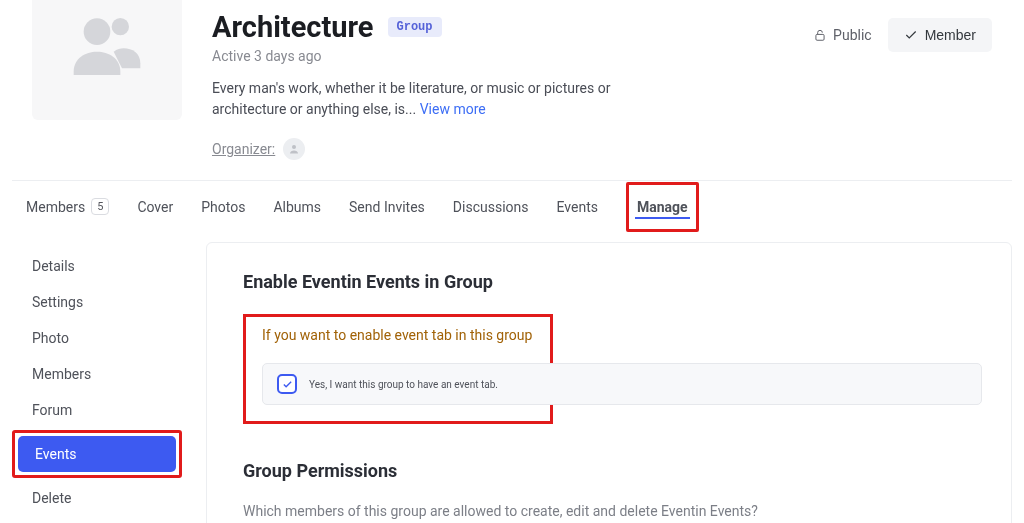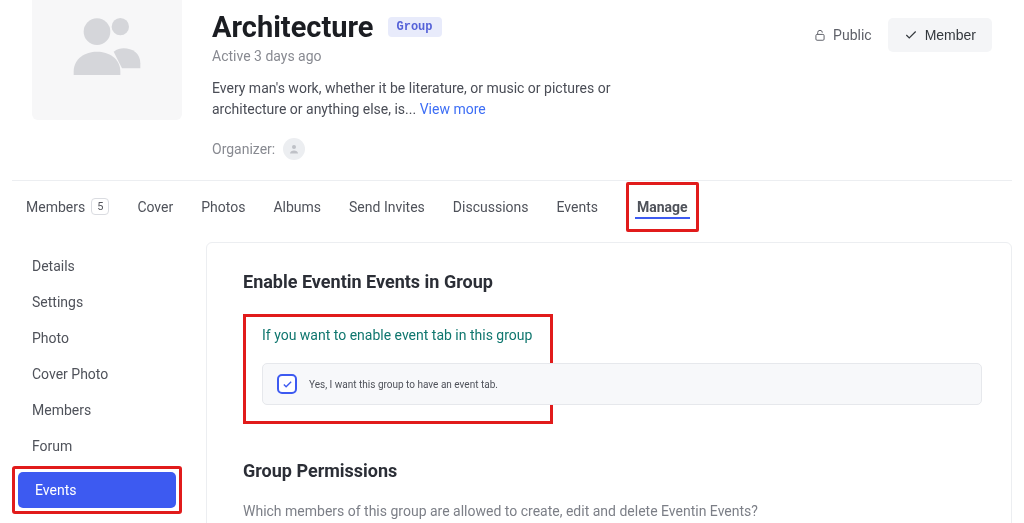--- a/index.html
+++ b/index.html
@@ -36,21 +36,21 @@
   .title-row { display: flex; align-items: center; gap: 14px; }
   .group-title { font-size: 29px; font-weight: 700; color: #1b1d22; }
   .group-badge {
     background: #e8ebfb; color: #5562d8;
     font-size: 12px; font-weight: 600;
     padding: 3px 9px; border-radius: 4px; font-family: Liberation Mono, monospace;
   }
   .activity { color: #888a91; font-size: 14px; margin-top: 4px; }
   .description { color: #4a4d56; font-size: 14px; margin-top: 14px; max-width: 440px; line-height: 1.5; }
   .view-more { color: #3d6ef5; cursor: pointer; }
-  .organizer-row { display: flex; align-items: center; gap: 8px; margin-top: 18px; color: #888a91; font-size: 14px; }
+  .organizer-row { display: flex; align-items: center; gap: 8px; margin-top: 18px; color: #888a91; font-size: 14px; text-decoration: underline; }
   .organizer-avatar {
     width: 22px; height: 22px; border-radius: 50%;
     background: #eceef1; display: flex; align-items: center; justify-content: center;
   }
   .organizer-avatar svg { width: 12px; height: 12px; fill: #bfc1c7; }
   .header-actions { display: flex; align-items: center; gap: 16px; position: absolute; right: 20px; top: 18px; }
   .privacy { display: flex; align-items: center; gap: 6px; color: #5f6169; font-size: 14px; }
   .privacy svg { width: 14px; height: 14px; stroke: #5f6169; fill: none; stroke-width: 1.7; }
   .member-btn {
     background: #f4f5f7; border: none; border-radius: 5px;
@@ -87,21 +87,21 @@
   .side-item.events-wrap {
     border: 3px solid #e11b1b; padding: 3px; border-radius: 3px; margin: 2px 0;
   }
   .side-item-inner-events {
     background: #3d5af1; color: #fff; border-radius: 5px; padding: 10px 17px; font-size: 14px;
   }
 
   .content { flex: 1; border: 1px solid #eceef1; border-radius: 6px; padding: 28px 36px; }
   .section-title { font-size: 18px; font-weight: 700; color: #2b2e36; margin-bottom: 22px; }
   .enable-wrap { border: 3px solid #e11b1b; padding: 10px 16px 16px 16px; max-width: 310px; margin-bottom: 36px; }
-  .enable-hint { color: #0f766e; font-size: 14px; margin-bottom: 20px; }
+  .enable-hint { color: #a16207; font-size: 14px; margin-bottom: 20px; }
   .checkbox-row-outer { }
   .checkbox-row {
     background: #f7f8fa; border: 1px solid #e6e8ec; border-radius: 5px;
     padding: 10px 14px; display: flex; align-items: center; gap: 12px;
     width: 720px;
   }
   .chk {
     width: 20px; height: 20px; border: 2px solid #3d5af1; border-radius: 5px;
     display: flex; align-items: center; justify-content: center;
     background: #fff;
@@ -178,21 +178,20 @@
         <div class="tab active" style="padding:10px 2px;">Manage</div>
       </div>
     </div>
   </div>
 
   <div class="body-row">
     <div class="sidebar">
       <div class="side-item">Details</div>
       <div class="side-item">Settings</div>
       <div class="side-item">Photo</div>
-      <div class="side-item">Cover Photo</div>
       <div class="side-item">Members</div>
       <div class="side-item">Forum</div>
       <div class="side-item events-wrap">
         <div class="side-item-inner-events">Events</div>
       </div>
       <div class="side-item">Delete</div>
     </div>
 
     <div class="content">
       <div class="section-title">Enable Eventin Events in Group</div>

